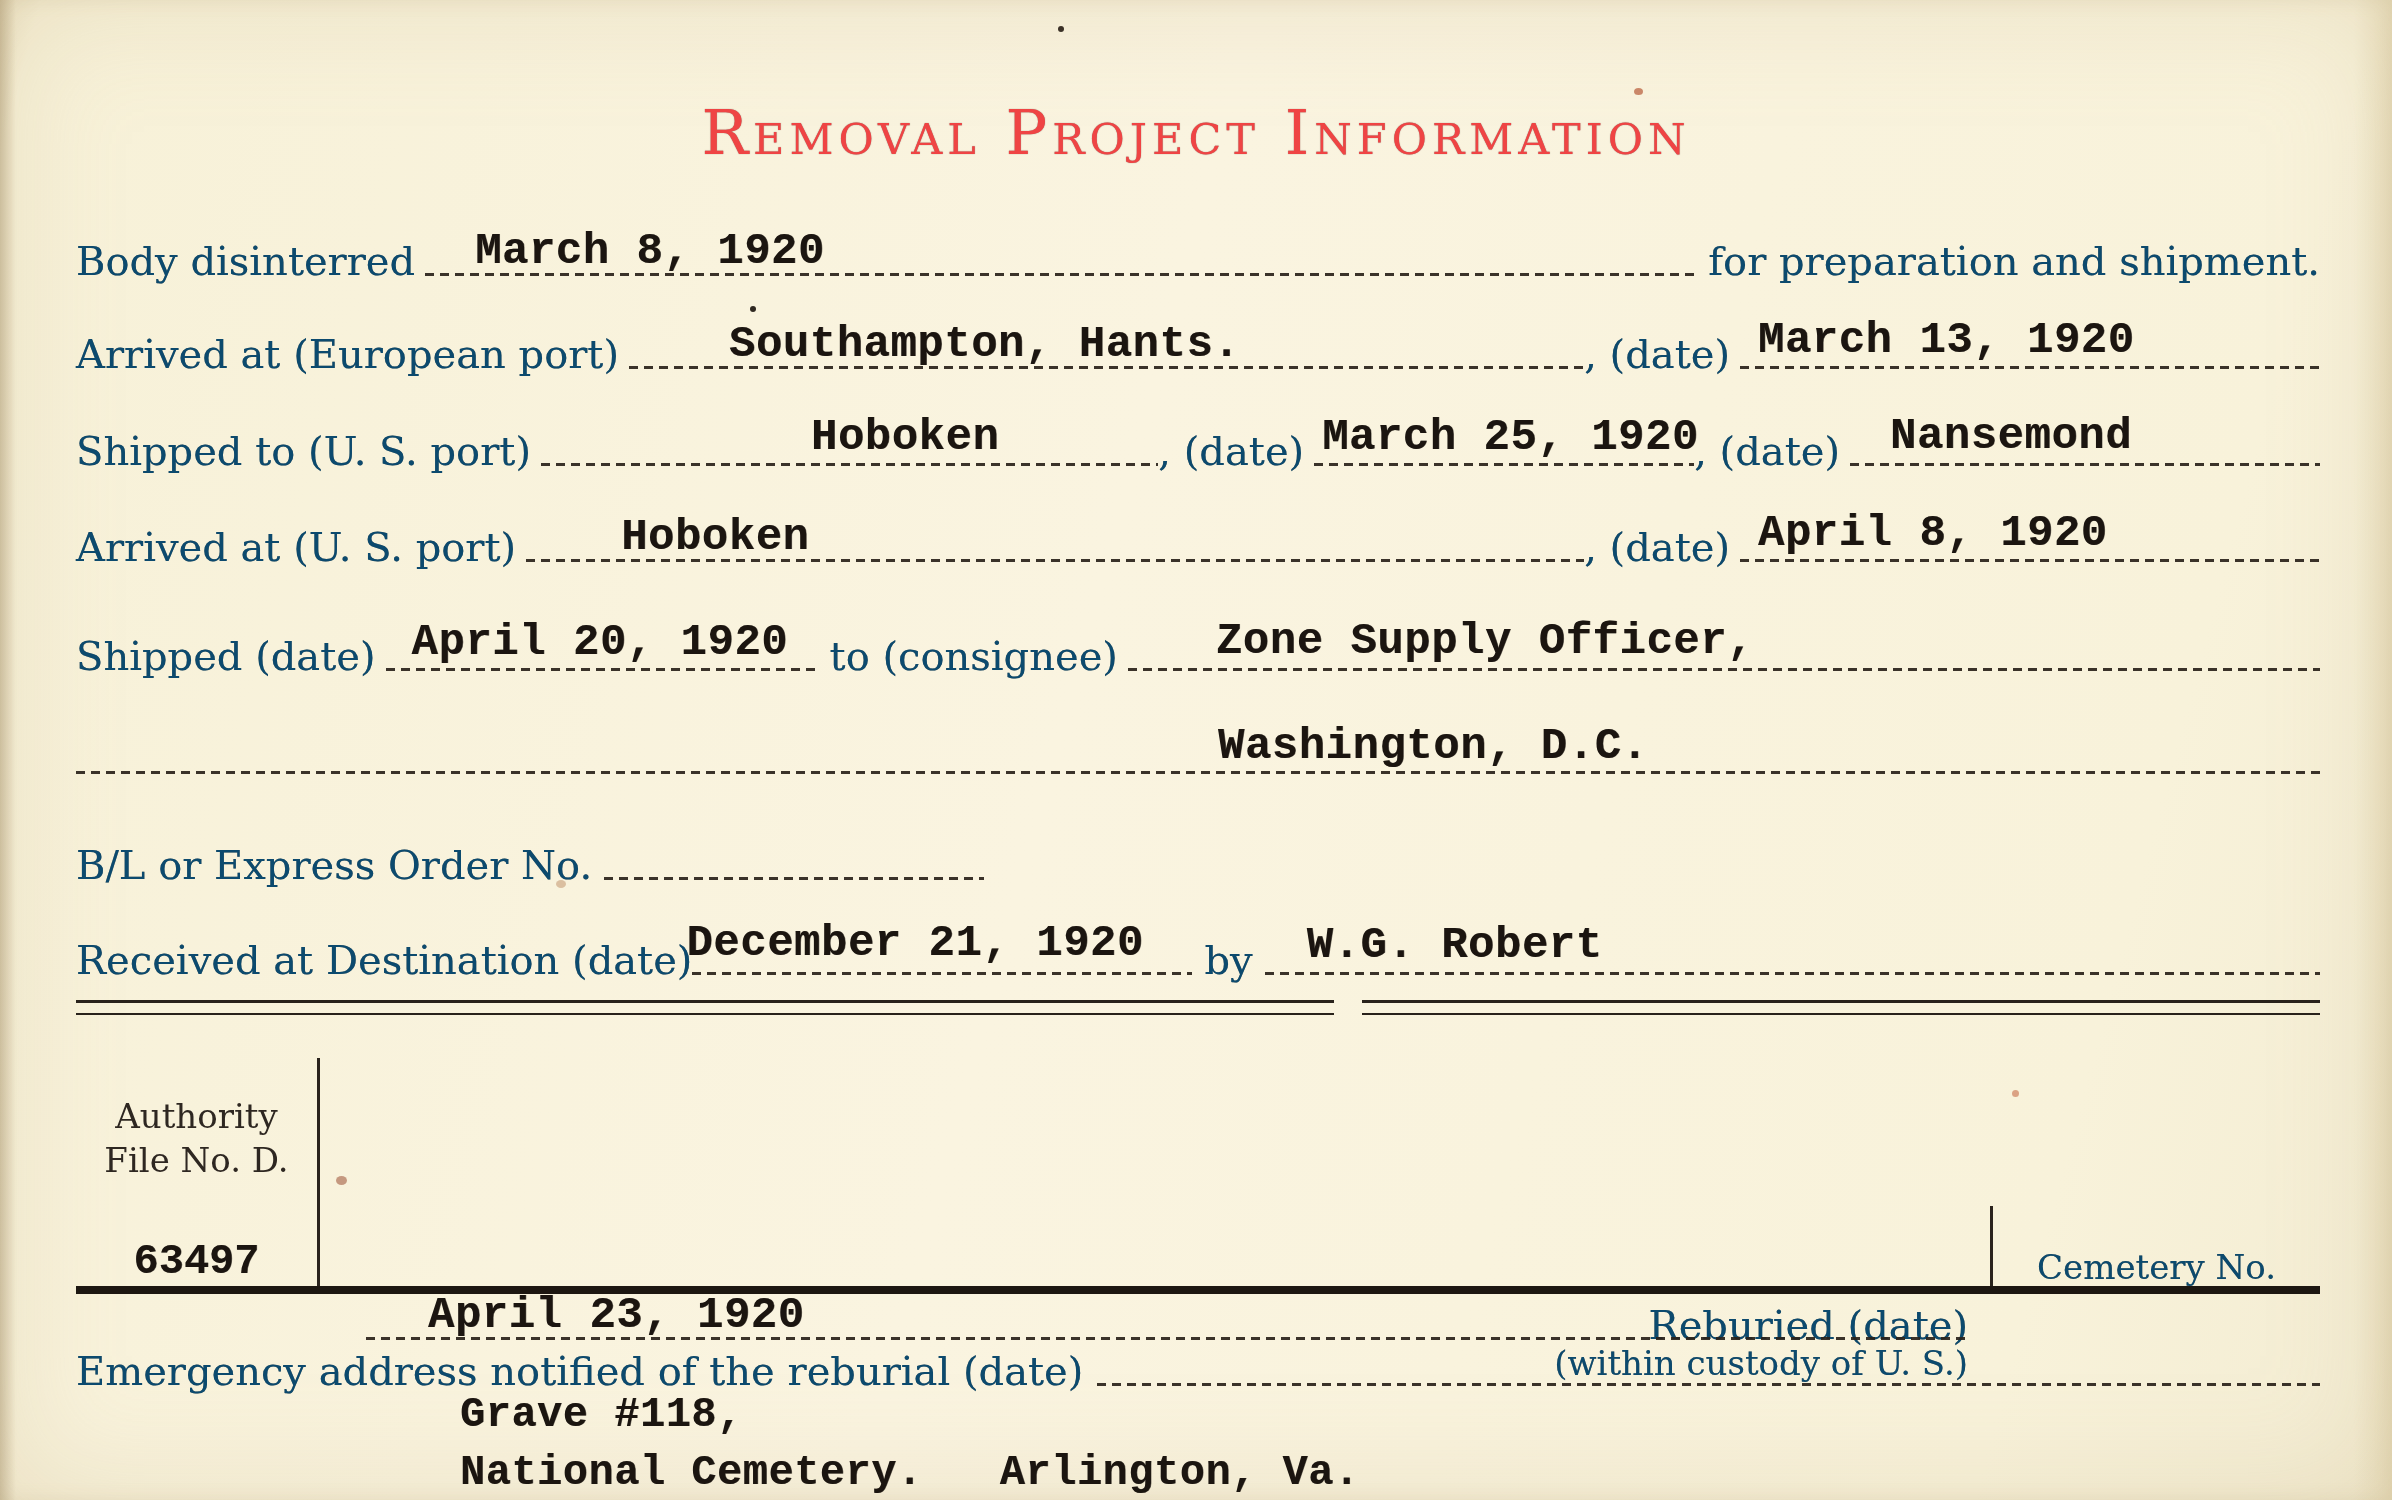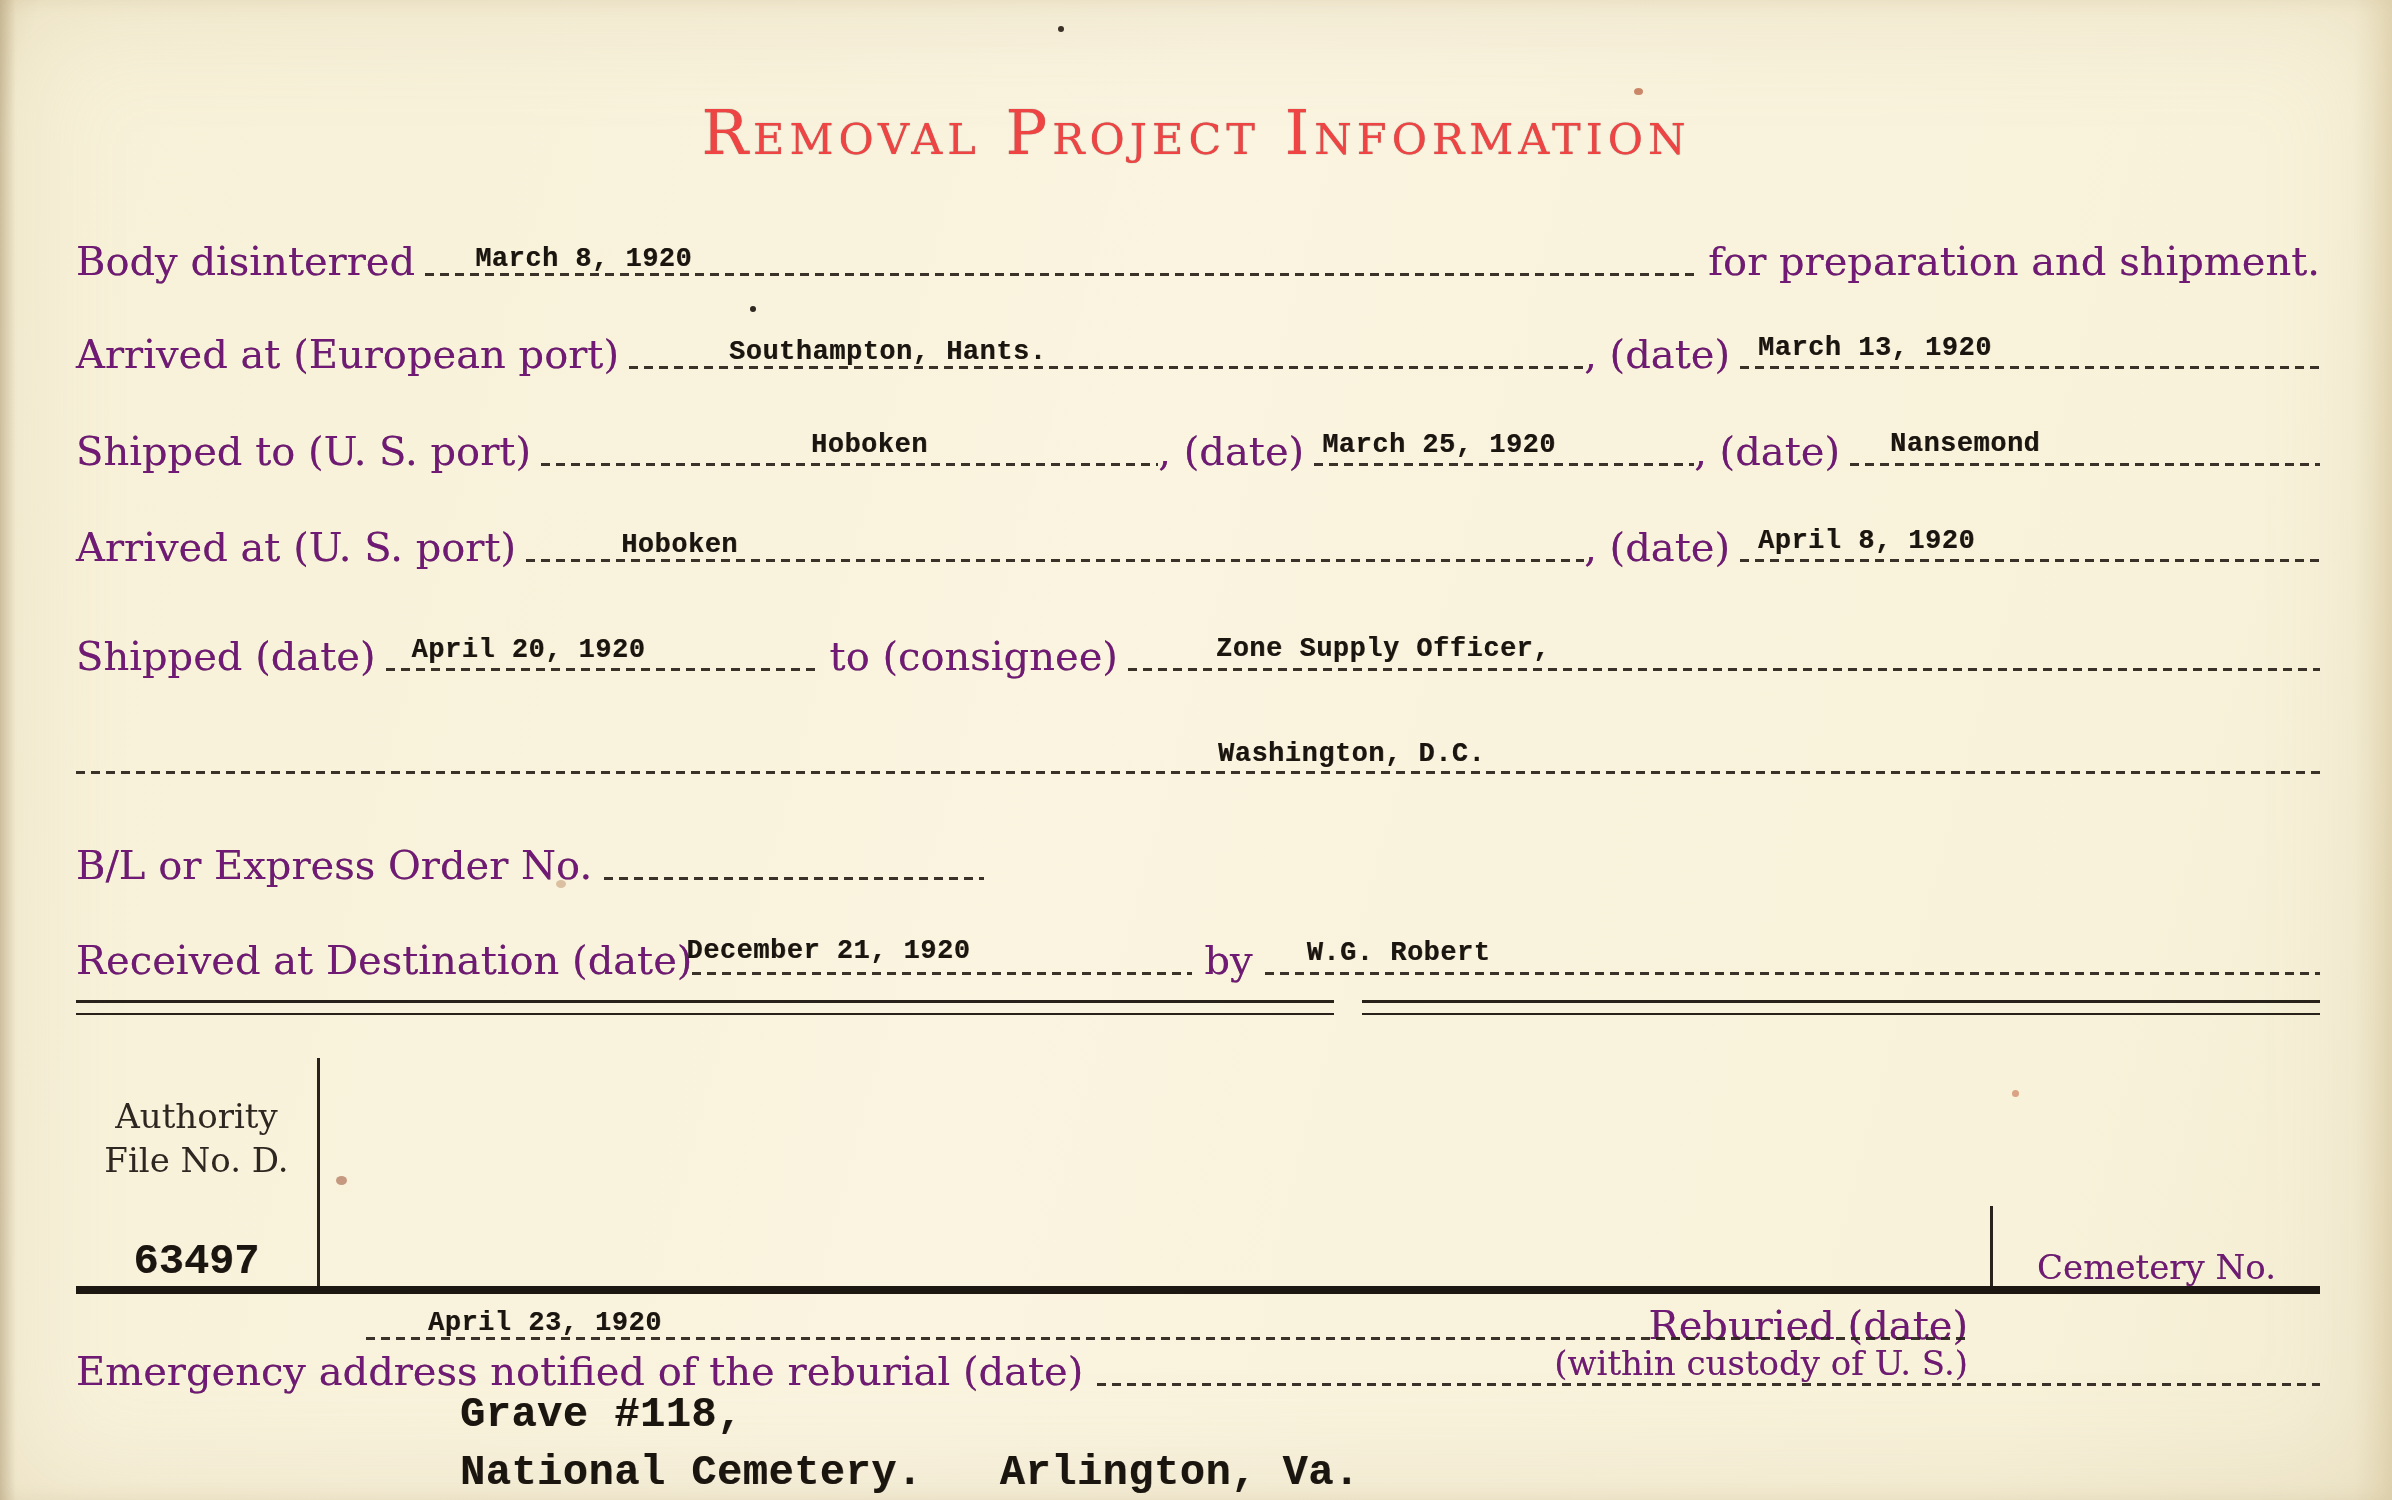--- a/index.html
+++ b/index.html
@@ -18,30 +18,30 @@
     background:linear-gradient(to left, rgba(214,198,156,.45), rgba(214,198,156,0));}
 
   .title{
     position:absolute;top:96px;left:0;width:100%;text-align:center;
     font-variant:small-caps;font-weight:400;font-size:62px;letter-spacing:5px;
     color:#ef4444;text-shadow:0 0 1px rgba(36,29,23,.55);
     white-space:nowrap;
   }
 
   .row{position:absolute;left:76px;right:72px;height:64px;display:flex;align-items:flex-end;}
-  .label{font-size:40px;line-height:1.05;white-space:nowrap;color:#701a75;
+  .label{font-size:40px;line-height:1.05;white-space:nowrap;color:#0c4a6e;
     text-shadow:0 0 .6px rgba(46,39,33,.5);}
   .label.small{font-size:34px;}
   .fill{position:relative;align-self:stretch;}
   .grow{flex:1 1 auto;}
   .rule{position:absolute;left:0;right:0;bottom:6px;height:3px;
     background-image:repeating-linear-gradient(to right, rgba(42,34,26,.92) 0 9px, transparent 9px 15px);}
   .typed{
     position:absolute;bottom:9px;
-    font-family:"Liberation Mono", monospace;font-weight:700;font-size:27px;line-height:1;
+    font-family:"Liberation Mono", monospace;font-weight:700;font-size:44px;line-height:1;
     color:#1b1510;white-space:pre;letter-spacing:0.5px;
     text-shadow:0.5px 0 0.5px rgba(27,21,16,.55);
   }
 
   .double-rule{position:absolute;top:1000px;height:10px;
     border-top:3px solid #29221b;border-bottom:2px solid #29221b;}
 
   .box{position:absolute;left:76px;right:72px;top:1020px;height:266px;display:flex;
     border-bottom:8px solid #1d1711;align-items:flex-end;}
   .box-left{width:244px;border-right:3px solid #2a231c;text-align:center;padding-top:36px;box-sizing:border-box;}

